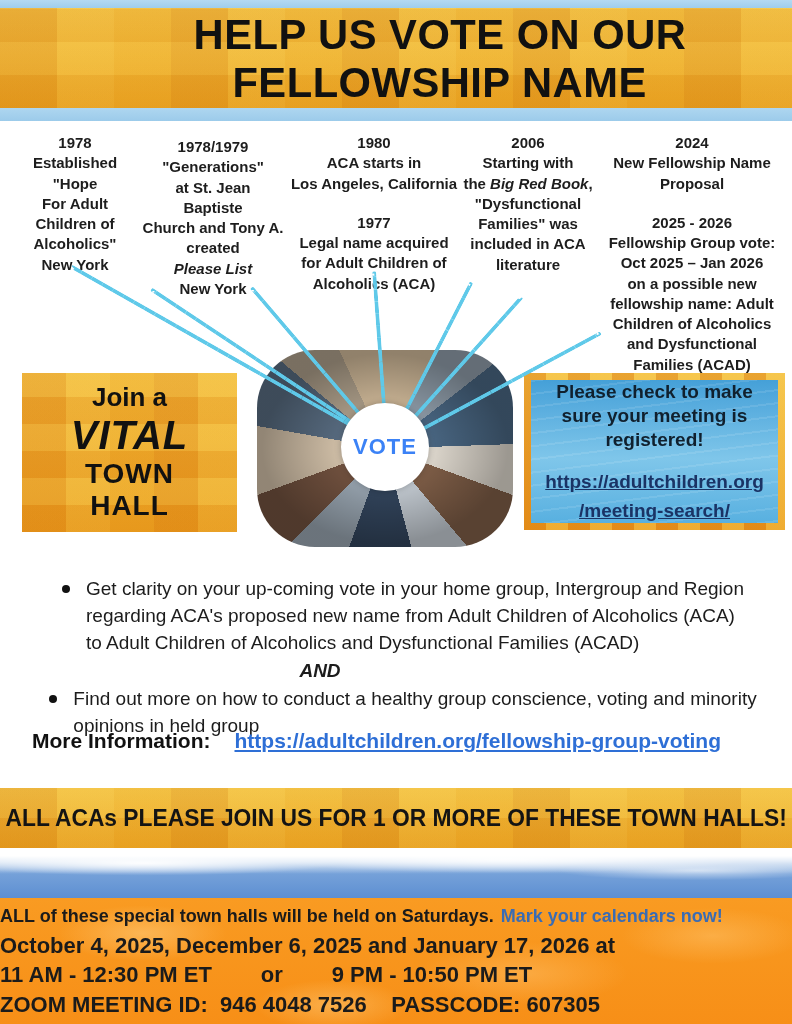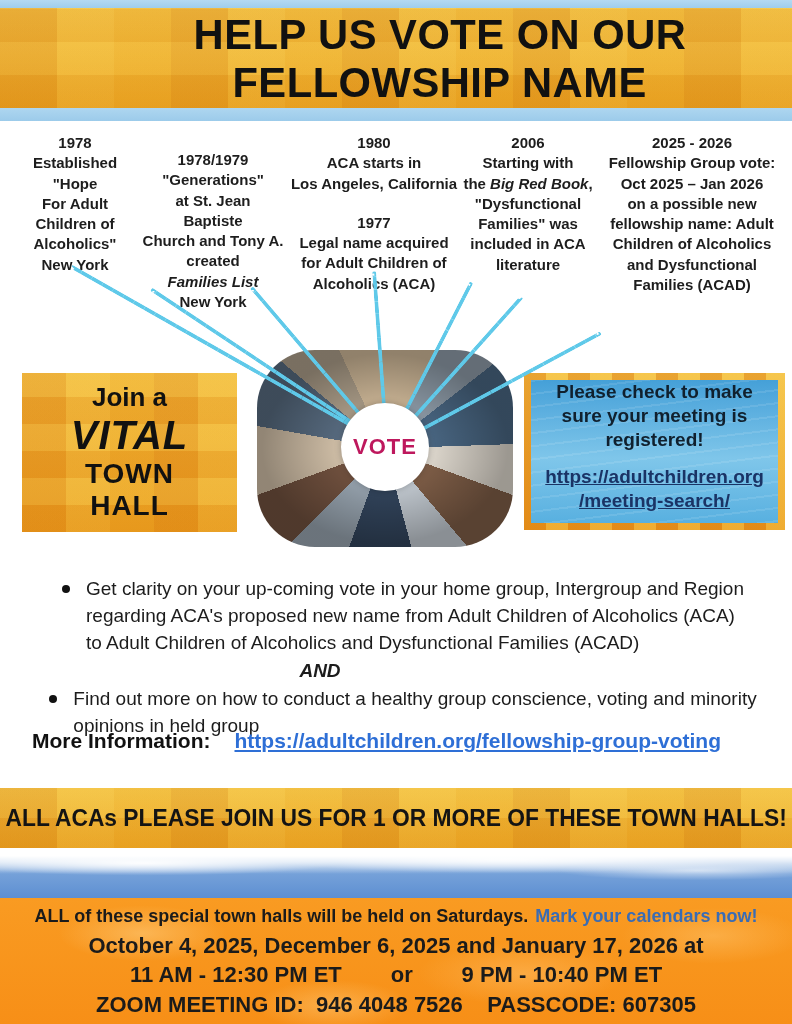--- a/index.html
+++ b/index.html
@@ -30,37 +30,37 @@
 
   .photo{position:absolute;left:257px;top:229px;width:256px;height:197px;border-radius:58px;z-index:1;
     background:
       radial-gradient(closest-side at 50% 50%, rgba(255,255,255,.18) 0 18%, rgba(0,0,0,0) 40%, rgba(0,0,0,.28) 96%),
       conic-gradient(from 0deg at 50% 50%,
         #c9b394 0 28deg,#8a97a3 28deg 52deg,#47637e 52deg 88deg,#d8d2c8 88deg 110deg,
         #7b5b45 110deg 140deg,#bfc6cd 140deg 165deg,#31435a 165deg 200deg,#94a0ab 200deg 225deg,
         #6e4f3d 225deg 250deg,#cab9a2 250deg 280deg,#55687c 280deg 310deg,#a89a86 310deg 335deg,#c9b394 335deg 360deg);}
   .vote-circle{position:absolute;left:341px;top:282px;width:88px;height:88px;border-radius:50%;background:#fff;z-index:6;
     display:flex;align-items:center;justify-content:center;box-shadow:0 0 6px rgba(0,0,0,.25);}
-  .vote-circle span{font-size:22px;font-weight:bold;color:#be185d;letter-spacing:1px;}
+  .vote-circle span{font-size:22px;font-weight:bold;color:#3b82f6;letter-spacing:1px;}
 
   .town-hall-box{position:absolute;left:22px;top:252px;width:215px;height:159px;z-index:2;
     display:flex;flex-direction:column;align-items:center;justify-content:center;color:#111;text-align:center;
     background:
       repeating-linear-gradient(0deg, rgba(224,130,20,.20) 0 27px, rgba(255,216,100,.20) 27px 54px),
       repeating-linear-gradient(90deg, rgba(214,110,12,.26) 0 44px, rgba(252,206,88,.22) 44px 88px, rgba(240,160,30,.24) 88px 132px),
       linear-gradient(180deg,#f0bc3e,#e79e1e);}
   .th1{font-size:26px;font-weight:bold;line-height:1.1;}
   .th2{font-size:40px;font-weight:bold;font-style:italic;line-height:1.15;letter-spacing:1px;}
   .th3{font-size:28px;font-weight:bold;line-height:1.15;letter-spacing:1px;}
 
   .meeting-check-box{position:absolute;left:524px;top:252px;width:261px;height:157px;z-index:2;box-sizing:border-box;padding:7px;
     background:
       repeating-linear-gradient(90deg, rgba(216,110,14,.35) 0 22px, rgba(255,214,100,.30) 22px 44px),
       linear-gradient(180deg,#f2c044,#e89a1c);}
-  .meeting-check-inner{width:100%;height:100%;display:flex;flex-direction:column;align-items:center;justify-content:flex-start;text-align:center;
+  .meeting-check-inner{width:100%;height:100%;display:flex;flex-direction:column;align-items:center;justify-content:space-between;text-align:center;
     background:
       repeating-linear-gradient(173deg, rgba(255,255,255,.10) 0 2px, rgba(255,255,255,0) 2px 13px),
       linear-gradient(180deg,#45a0d8,#7fc6ea 55%,#58b0e0);}
   .meeting-check-inner .msg{font-size:19px;font-weight:bold;color:#10202e;line-height:1.25;}
   .meeting-check-inner a{display:block;font-size:19px;font-weight:bold;color:#1a3365;text-decoration:underline;line-height:1.25;margin-top:14px;}
   .meeting-check-inner a+a{margin-top:0;text-decoration:underline;}
 
   .bullets{position:absolute;left:30px;top:455px;width:740px;font-size:19px;color:#1c1c1c;line-height:1.42;}
   .bullet-row{display:flex;justify-content:center;}
   .bullet-dot{width:8px;height:8px;border-radius:50%;background:#111;margin:9px 16px 0 6px;flex:0 0 8px;}
@@ -77,21 +77,21 @@
   .banner span{font-size:24px;font-weight:bold;color:#141414;transform:scaleX(.95);white-space:nowrap;}
 
   .sky-band{width:792px;height:50px;
     background:
       linear-gradient(180deg,#ffffff 0 8px, rgba(255,255,255,.75) 14px, rgba(255,255,255,0) 26px),
       radial-gradient(280px 18px at 18% 30%, rgba(255,255,255,.95), rgba(255,255,255,0) 70%),
       radial-gradient(340px 20px at 64% 22%, rgba(255,255,255,.9), rgba(255,255,255,0) 70%),
       radial-gradient(200px 14px at 88% 45%, rgba(255,255,255,.6), rgba(255,255,255,0) 70%),
       linear-gradient(180deg,#8fb4e0,#5d8fd2);}
 
-  .footer{width:792px;height:126px;color:#1b1b1b;text-align:center;
+  .footer{width:792px;height:126px;color:#1b1b1b;text-align:left;
     display:flex;flex-direction:column;justify-content:center;
     background:
       radial-gradient(120px 40px at 18% 28%, rgba(255,206,128,.55), rgba(255,255,255,0) 70%),
       radial-gradient(150px 45px at 66% 60%, rgba(255,192,104,.5), rgba(255,255,255,0) 70%),
       radial-gradient(110px 36px at 42% 85%, rgba(255,210,134,.45), rgba(255,255,255,0) 70%),
       radial-gradient(130px 40px at 90% 30%, rgba(255,200,116,.45), rgba(255,255,255,0) 70%),
       linear-gradient(180deg,#f99b22,#f78f17);}
   .footer .l1{font-size:18px;font-weight:bold;line-height:1.55;}
   .footer .l1 .cal{color:#3a6cb4;margin-left:7px;}
   .footer .l{font-size:22px;font-weight:bold;line-height:1.33;}
@@ -112,28 +112,28 @@
 <div class="main">
 
   <div class="tcol ml" style="left:10px;top:12px;width:130px;">1978
 Established
 "Hope
 For Adult
 Children of
 Alcoholics"
 New York</div>
 
-  <div class="tcol" style="left:133px;top:29px;width:160px;">
+  <div class="tcol" style="left:133px;top:16px;width:160px;">
     <div class="ml">1978/1979
 "Generations"
 at St. Jean
 Baptiste
 Church and Tony A.
 created</div>
-    <div class="ital">Families List</div>
+    <div class="ital">Please List</div>
     <div>New York</div>
   </div>
 
   <div class="tcol" style="left:278px;top:12px;width:192px;">
     <div class="ml stanza">1980
 ACA starts in
 Los Angeles, California</div>
     <div class="ml">1977
 Legal name acquired
 for Adult Children of
@@ -144,20 +144,23 @@
     <span class="ml">2006
 Starting with
 the </span><span class="ml ital">Big Red Book</span><span class="ml">,
 "Dysfunctional
 Families" was
 included in ACA
 literature</span>
   </div>
 
   <div class="tcol" style="left:597px;top:12px;width:190px;">
+    <div class="ml stanza">2024
+New Fellowship Name
+Proposal</div>
     <div class="ml">2025 - 2026
 Fellowship Group vote:
 Oct 2025 – Jan 2026
 on a possible new
 fellowship name: Adult
 Children of Alcoholics
 and Dysfunctional
 Families (ACAD)</div>
   </div>
 
@@ -216,15 +219,15 @@
   <span>ALL ACAs PLEASE JOIN US FOR 1 OR MORE OF THESE TOWN HALLS!</span>
 </div>
 
 <div class="sky-band"></div>
 
 <div class="footer">
   <div class="l1">
     <span>ALL of these special town halls will be held on Saturdays.</span><span class="cal">Mark your calendars now!</span>
   </div>
   <div class="l">October 4, 2025, December 6, 2025 and January 17, 2026 at</div>
-  <div class="l pre">11 AM - 12:30 PM ET        or        9 PM - 10:40 PM ET</div>
+  <div class="l pre">11 AM - 12:30 PM ET        or        9 PM - 10:50 PM ET</div>
   <div class="l pre">ZOOM MEETING ID:  946 4048 7526    PASSCODE: 607305</div>
 </div>
 
 </body></html>

